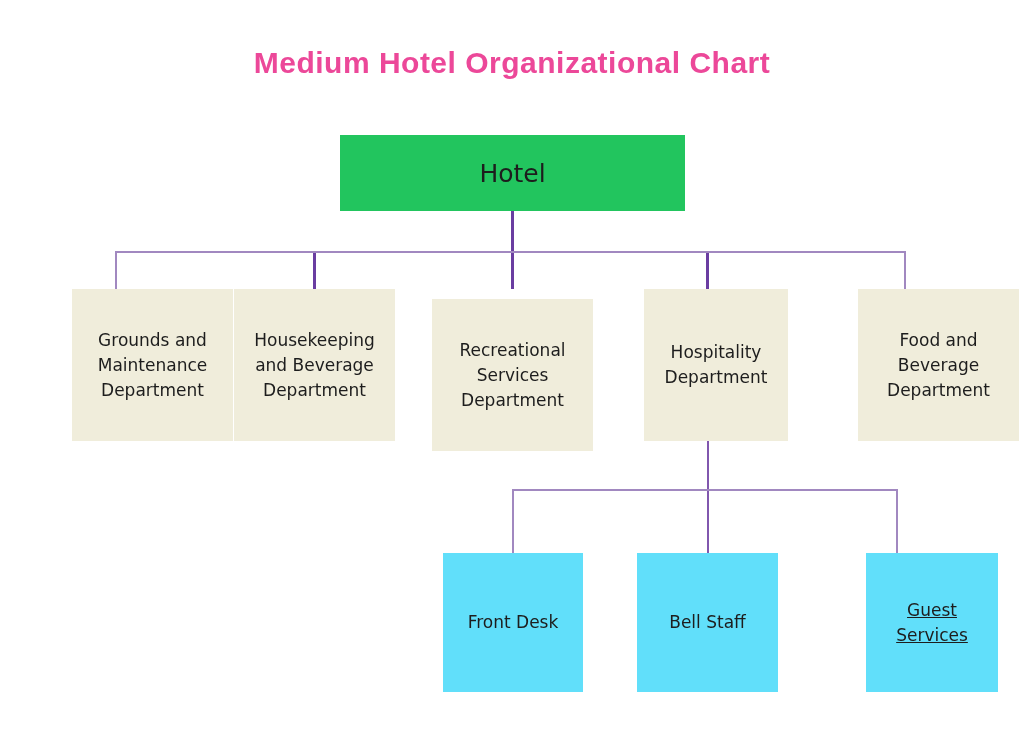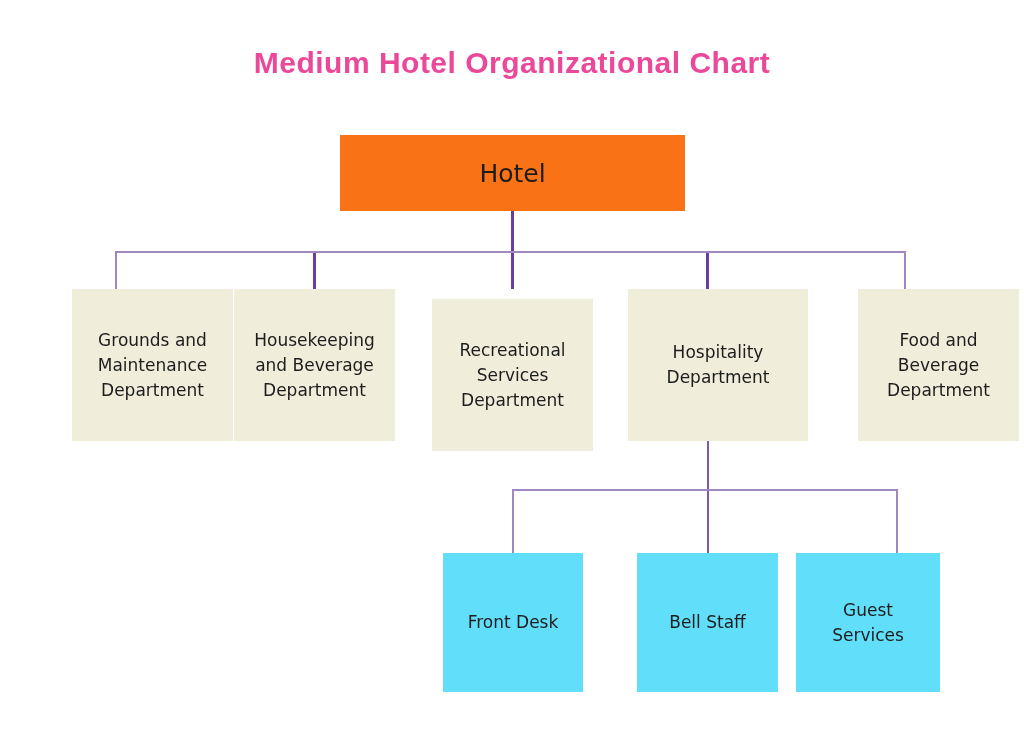--- a/index.html
+++ b/index.html
@@ -33,45 +33,45 @@
     align-items: center;
     justify-content: center;
     text-align: center;
     white-space: pre-line;
     color: #1d1d1d;
     box-sizing: border-box;
   }
   .node-root {
     left: 340px; top: 135px;
     width: 345px; height: 76px;
-    background: #f97316;
+    background: #22c55e;
     font-size: 25px;
   }
   .node-dept {
     background: #f0eddb;
     width: 161px; height: 152px;
     top: 289px;
     font-size: 17px;
     line-height: 25px;
   }
   .node-dept.d1 { left: 36px; margin-left: 36px; }
   .node-dept.d2 { left: 234px; }
   .node-dept.d3 { left: 432px; margin-top: 10px; }
-  .node-dept.d4 { left: 628px; width: 180px; }
+  .node-dept.d4 { left: 644px; width: 144px; }
   .node-dept.d5 { left: 858px; }
   .node-sub {
     background: #61dffa;
     top: 553px;
     height: 139px;
     font-size: 17px;
     line-height: 25px;
   }
   .node-sub.s1 { left: 443px; width: 140px; }
   .node-sub.s2 { left: 637px; width: 141px; }
-  .node-sub.s3 { left: 796px; width: 144px; }
+  .node-sub.s3 { left: 866px; width: 132px; text-decoration: underline; }
 
   .line {
     position: absolute;
   }
   .line-thin  { background: #a188c0; }
   .line-mid   { background: #8157ae; }
   .line-thick { background: #6a3da1; }
 
   
   .l-root-v   { left: 511px; top: 211px; width: 3px; height: 42px; }

